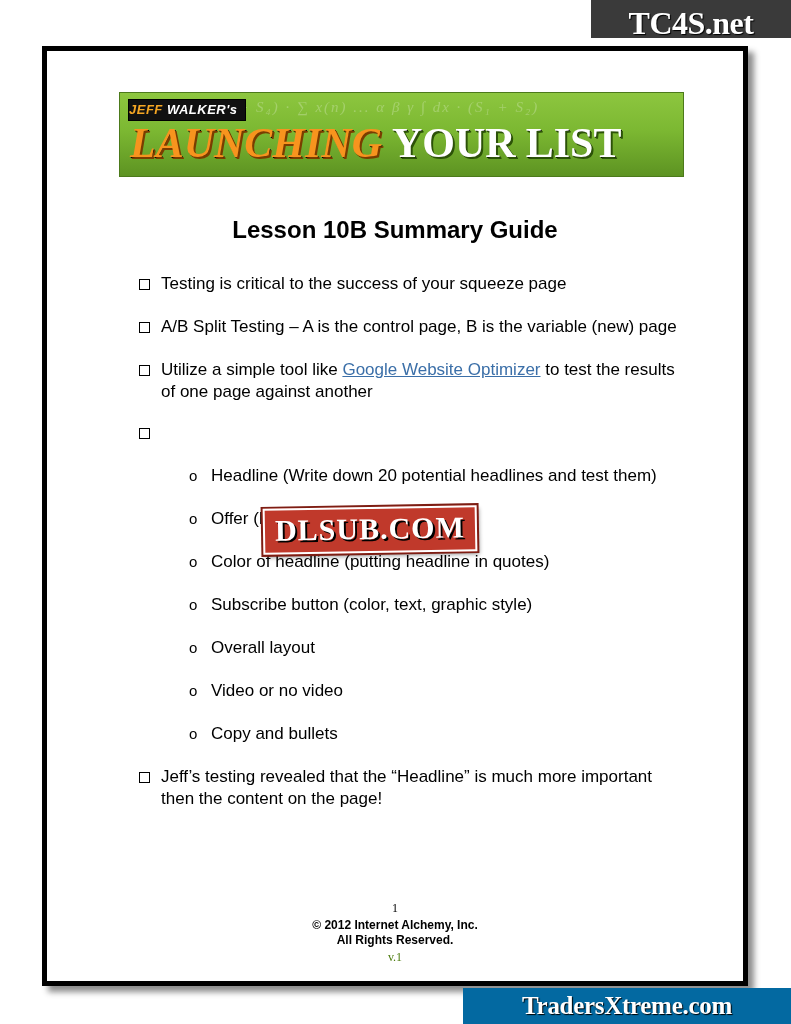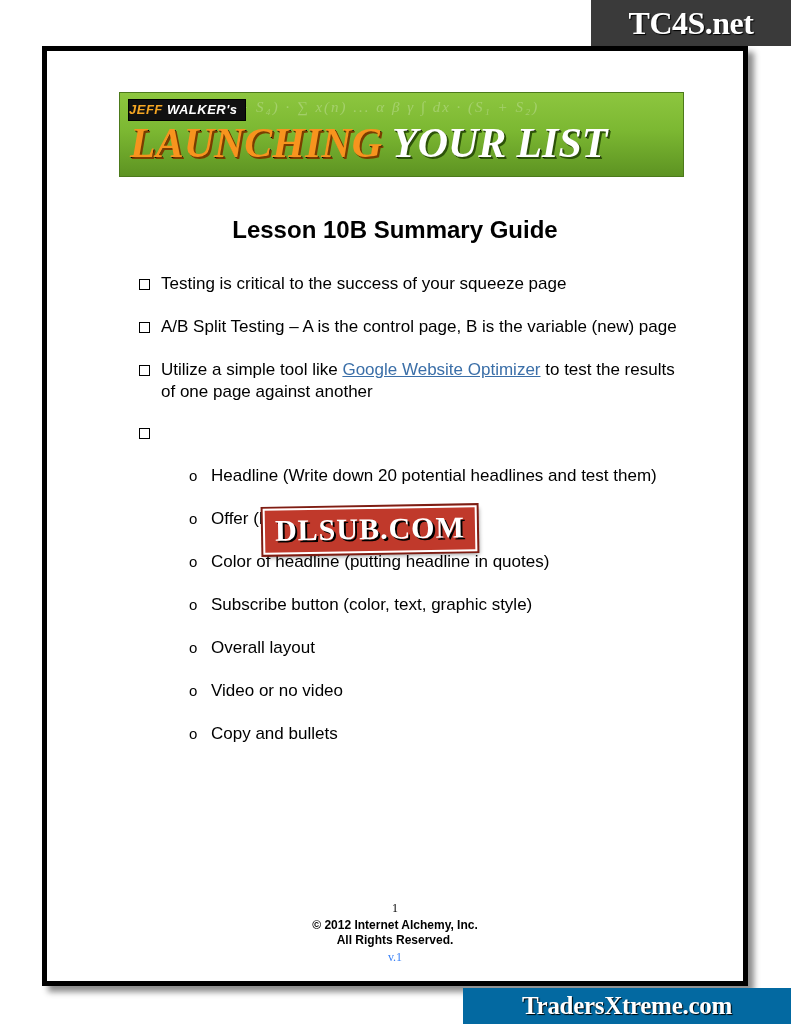--- a/index.html
+++ b/index.html
@@ -14,21 +14,21 @@
     font-family: "Liberation Sans", sans-serif;
     overflow: hidden;
   }
 
   
   .top-watermark {
     position: absolute;
     top: 0;
     right: 0;
     width: 200px;
-    height: 46px;
+    height: 38px;
     background: #3a3a3a;
     color: #ffffff;
     font-family: "Liberation Serif", serif;
     font-weight: bold;
     font-size: 32px;
     line-height: 46px;
     text-align: center;
     letter-spacing: -0.5px;
     text-shadow: 1px 1px 1px #000;
   }
@@ -103,21 +103,20 @@
     font-style: italic;
     font-size: 42px;
     color: #f7941e;
     text-shadow: 2px 2px 0 #7a3d00, 1px 1px 0 #000;
     letter-spacing: 0px;
   }
   .banner .word-your,
   .banner .word-list {
     font-family: "Liberation Serif", serif;
     font-weight: bold;
-    font-style: italic;
     font-size: 42px;
     color: #ffffff;
     text-shadow: 2px 2px 0 #2c5208, 1px 1px 0 #000;
     margin-left: 10px;
   }
 
   
   .doc-title {
     position: absolute;
     left: 0;
@@ -231,21 +230,21 @@
     font-family: "Liberation Sans", sans-serif;
     font-weight: bold;
     font-size: 12px;
     line-height: 15px;
     color: #000;
   }
   .footer .version {
     margin-top: 2px;
     font-family: "Liberation Serif", serif;
     font-size: 12px;
-    color: #3b82f6;
+    color: #4d7c0f;
   }
 
   
   .bottom-watermark {
     position: absolute;
     right: 0;
     bottom: 0;
     width: 328px;
     height: 36px;
     background: #0369a1;
@@ -324,20 +323,24 @@
         <div class="sub-row">
           <div class="sub-mark">o</div>
           <div class="sub-text">Video or no video</div>
         </div>
         <div class="sub-row">
           <div class="sub-mark">o</div>
           <div class="sub-text">Copy and bullets</div>
         </div>
       </div>
 
+      <div class="bullet-row">
+        <div class="bullet-mark"><span class="sq"></span></div>
+        <div class="bullet-text">Jeff’s testing revealed that the “Headline” is much more important then the content on the page!</div>
+      </div>
 
     </div>
 
     <div class="dlsub-wm">DLSUB.COM</div>
 
     <div class="footer">
       <div class="pagenum">1</div>
       <div class="copy">© 2012 Internet Alchemy, Inc.</div>
       <div class="copy">All Rights Reserved.</div>
       <div class="version">v.1</div>

